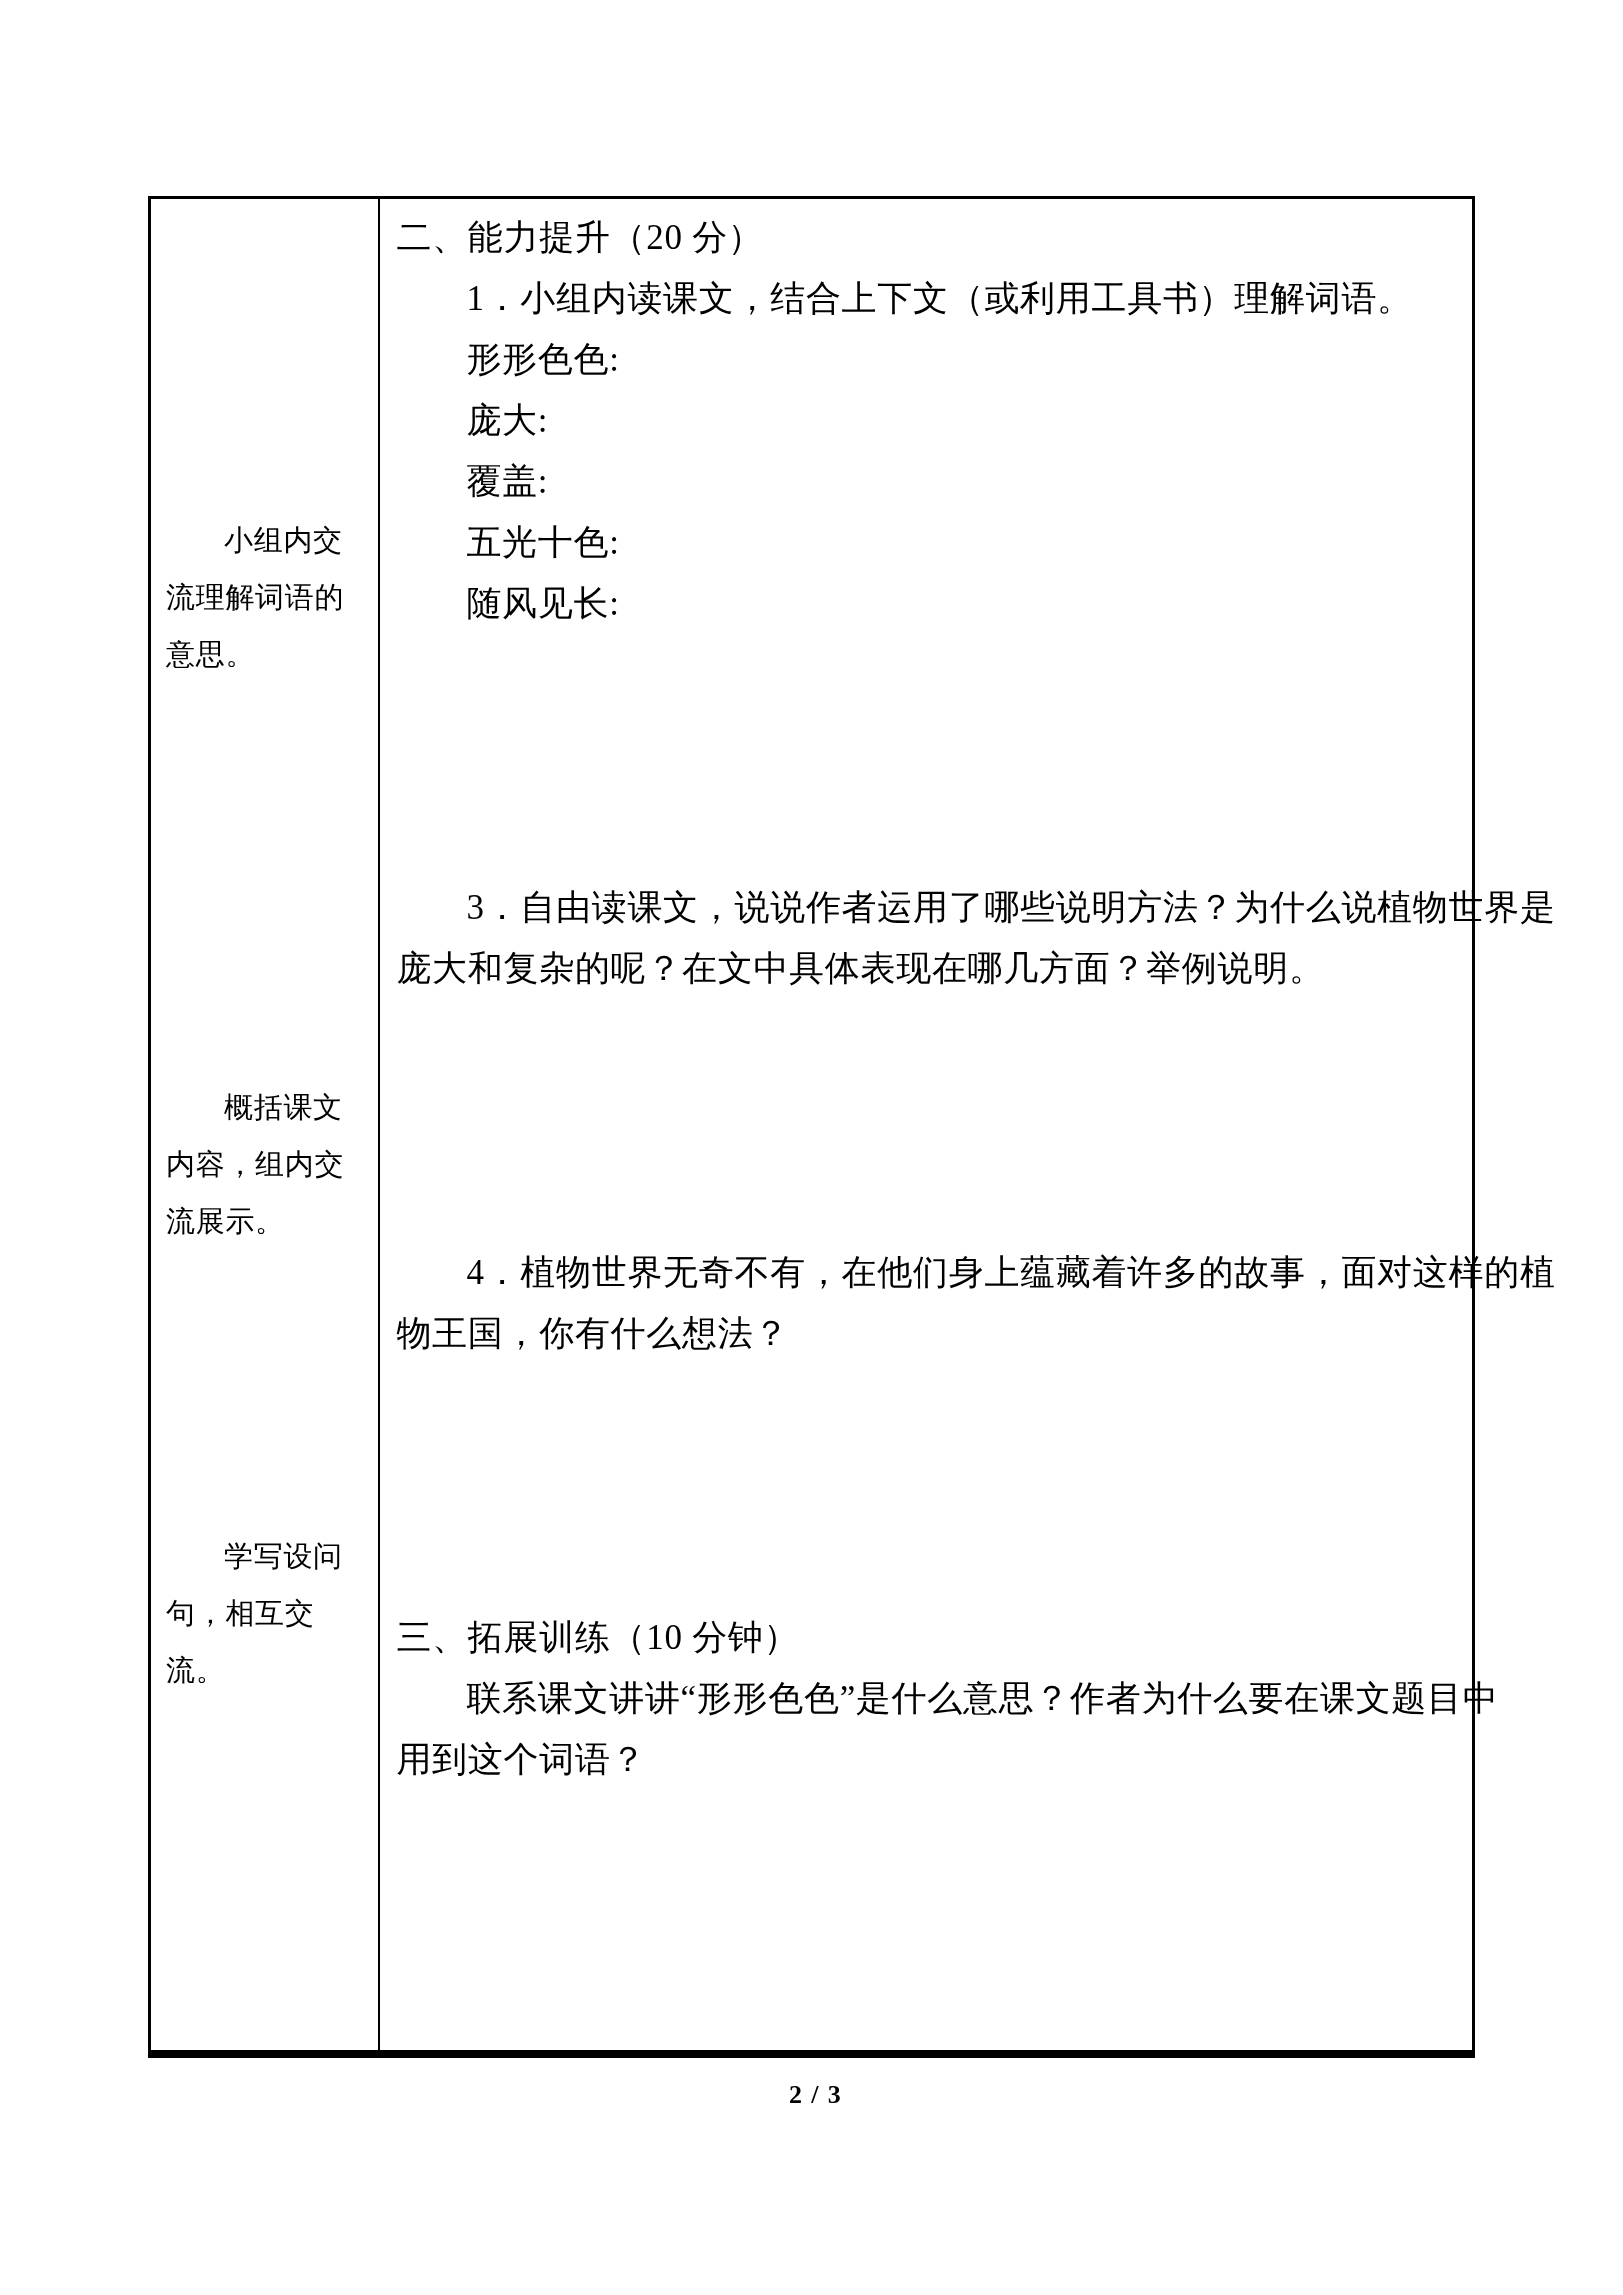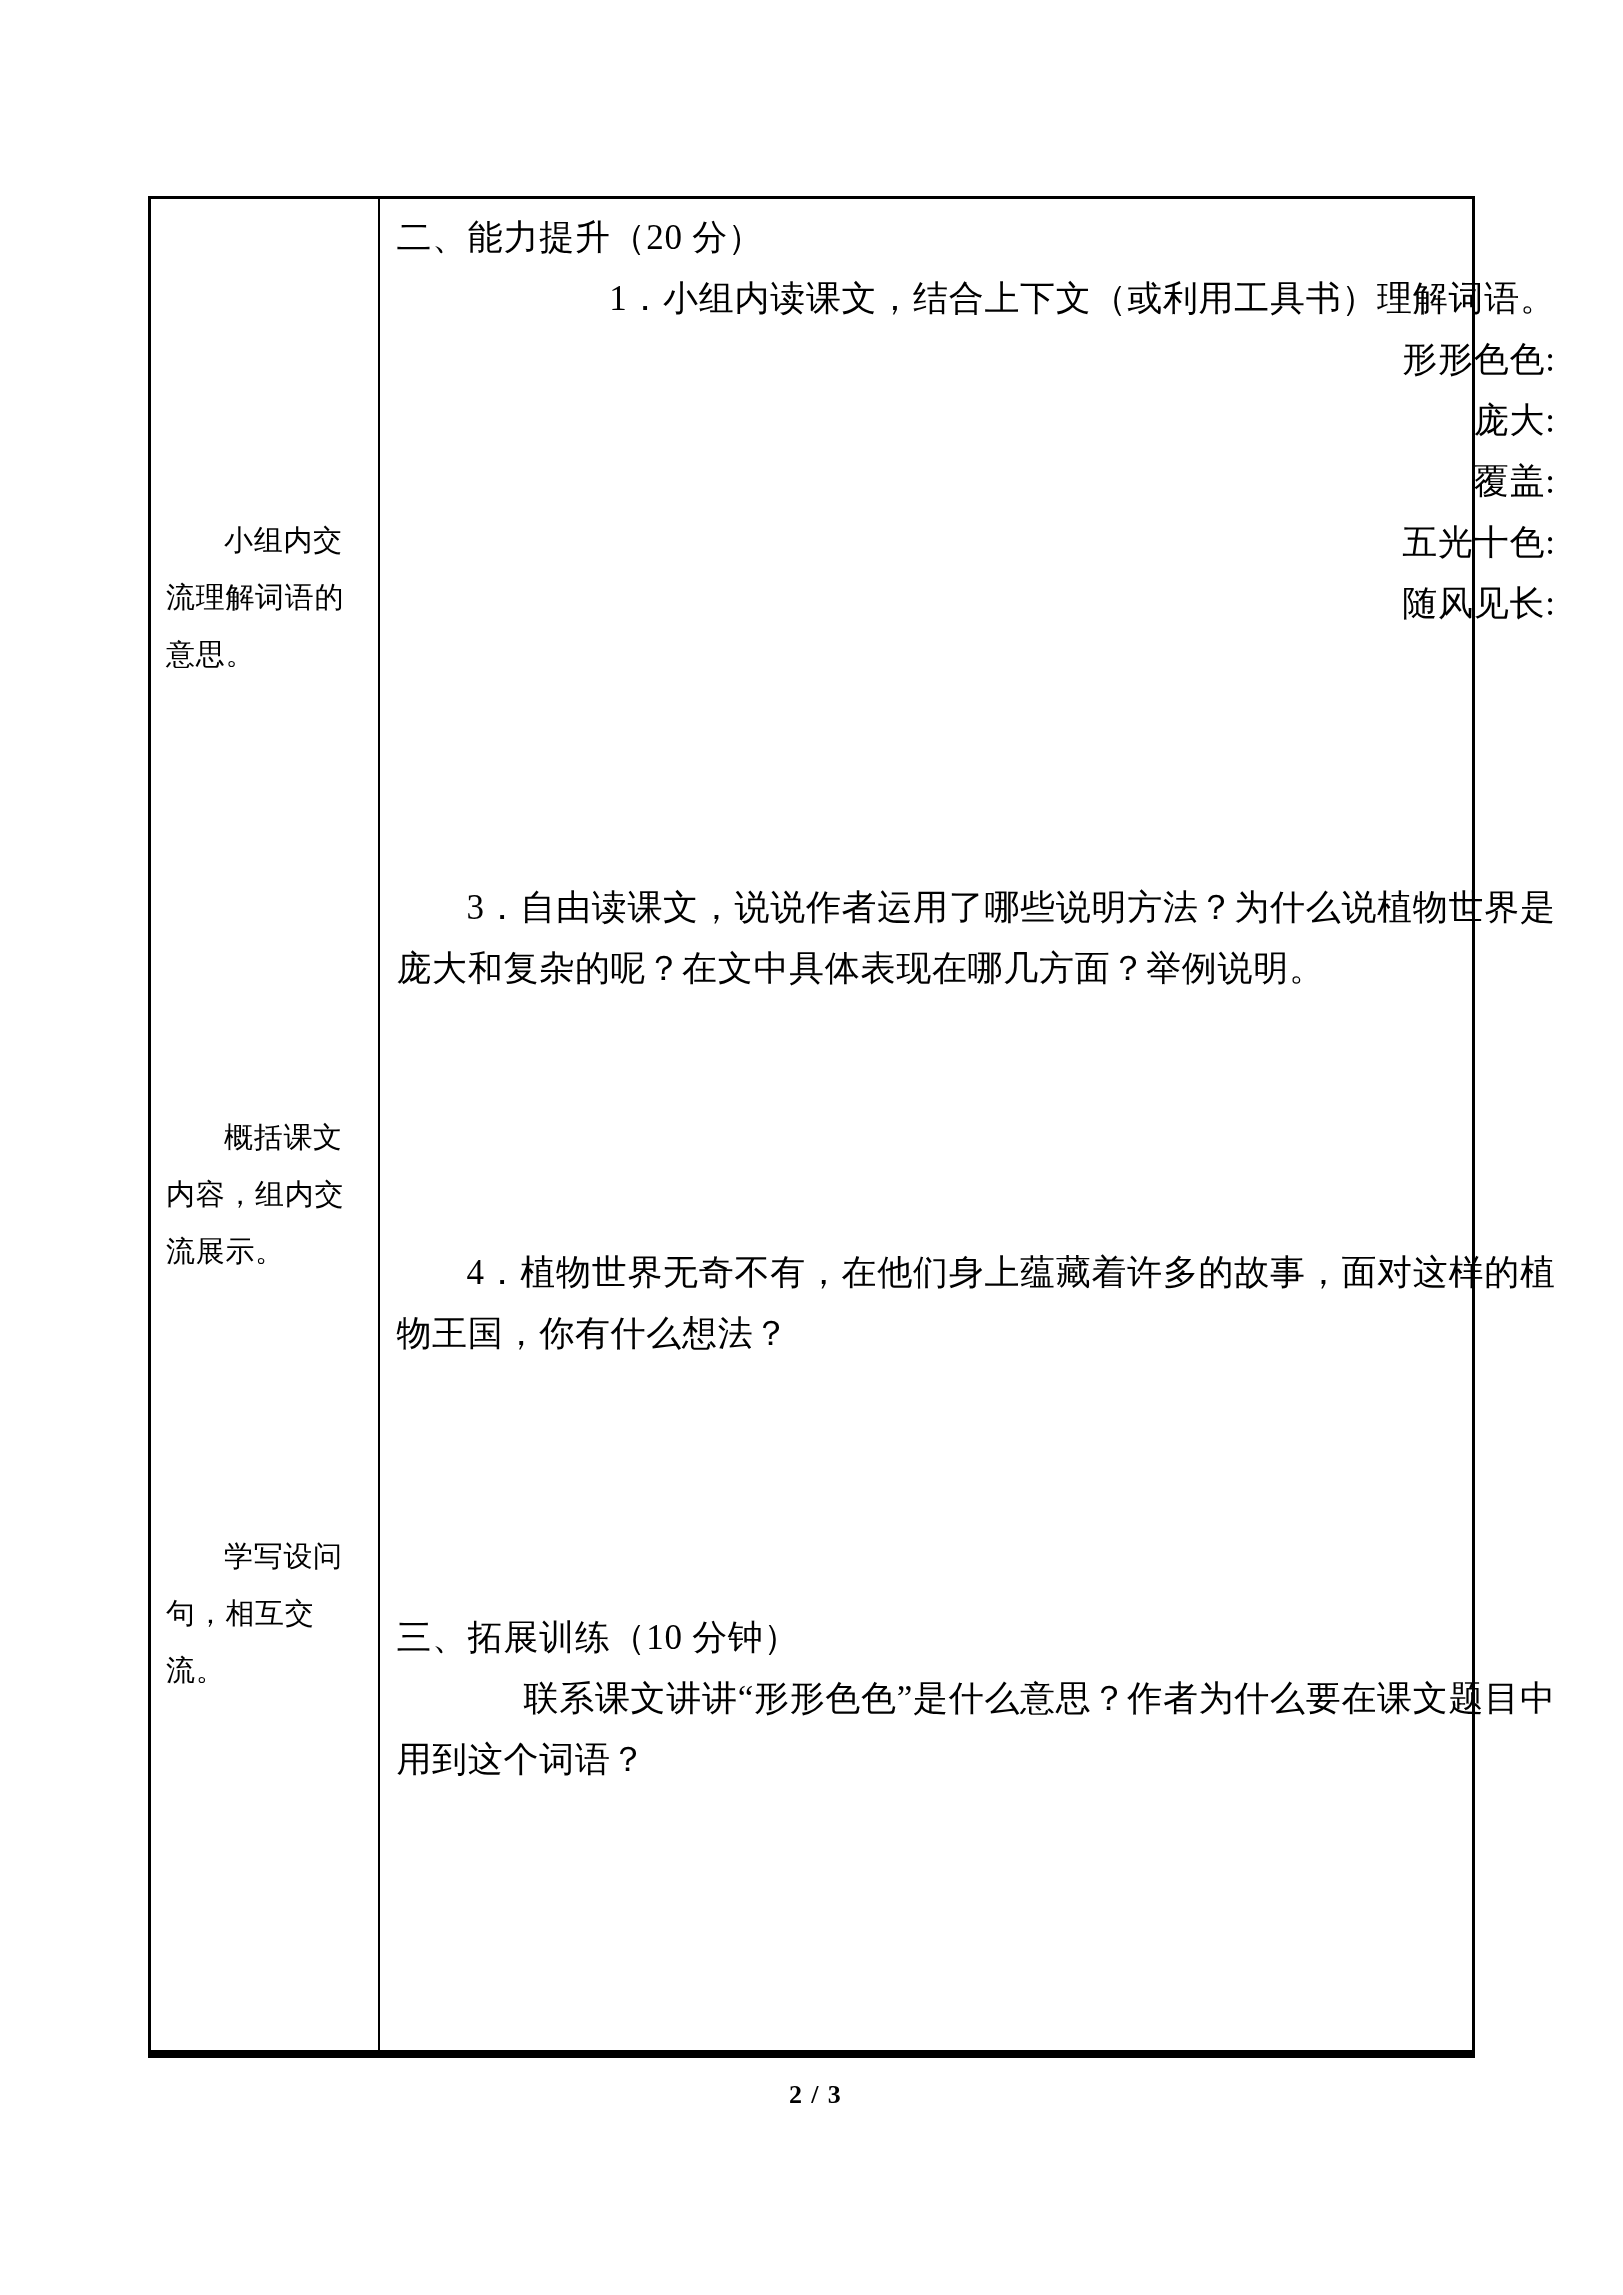--- a/index.html
+++ b/index.html
@@ -33,31 +33,31 @@
     position: absolute;
     left: 15px;
     width: 199px;
     font-size: 29px;
     line-height: 57px;
     text-indent: 2em;
     white-space: pre-line;
     letter-spacing: 0.7px;
   }
   .note-1 { top: 313px; }
-  .note-2 { top: 910px; }
+  .note-2 { top: 880px; }
   .note-3 { top: 1329px; }
   .right-col {
     flex: 1 1 auto;
     padding: 8.2px 20.5px 0 16.4px;
     font-size: 35px;
     line-height: 61px;
     letter-spacing: 0.7px;
   }
   .line { height: 61px; white-space: nowrap; }
-  .indent { text-indent: 2em; text-align: right; }
+  .indent { text-indent: 2em; }
   .gap-a { height: 243px; }  
   .gap-b { height: 243px; }  
   .gap-c { height: 243px; }  
   .footer {
     position: absolute;
     top: 2074px;
     left: 0;
     width: 100%;
     text-align: center;
     font-size: 26px;

